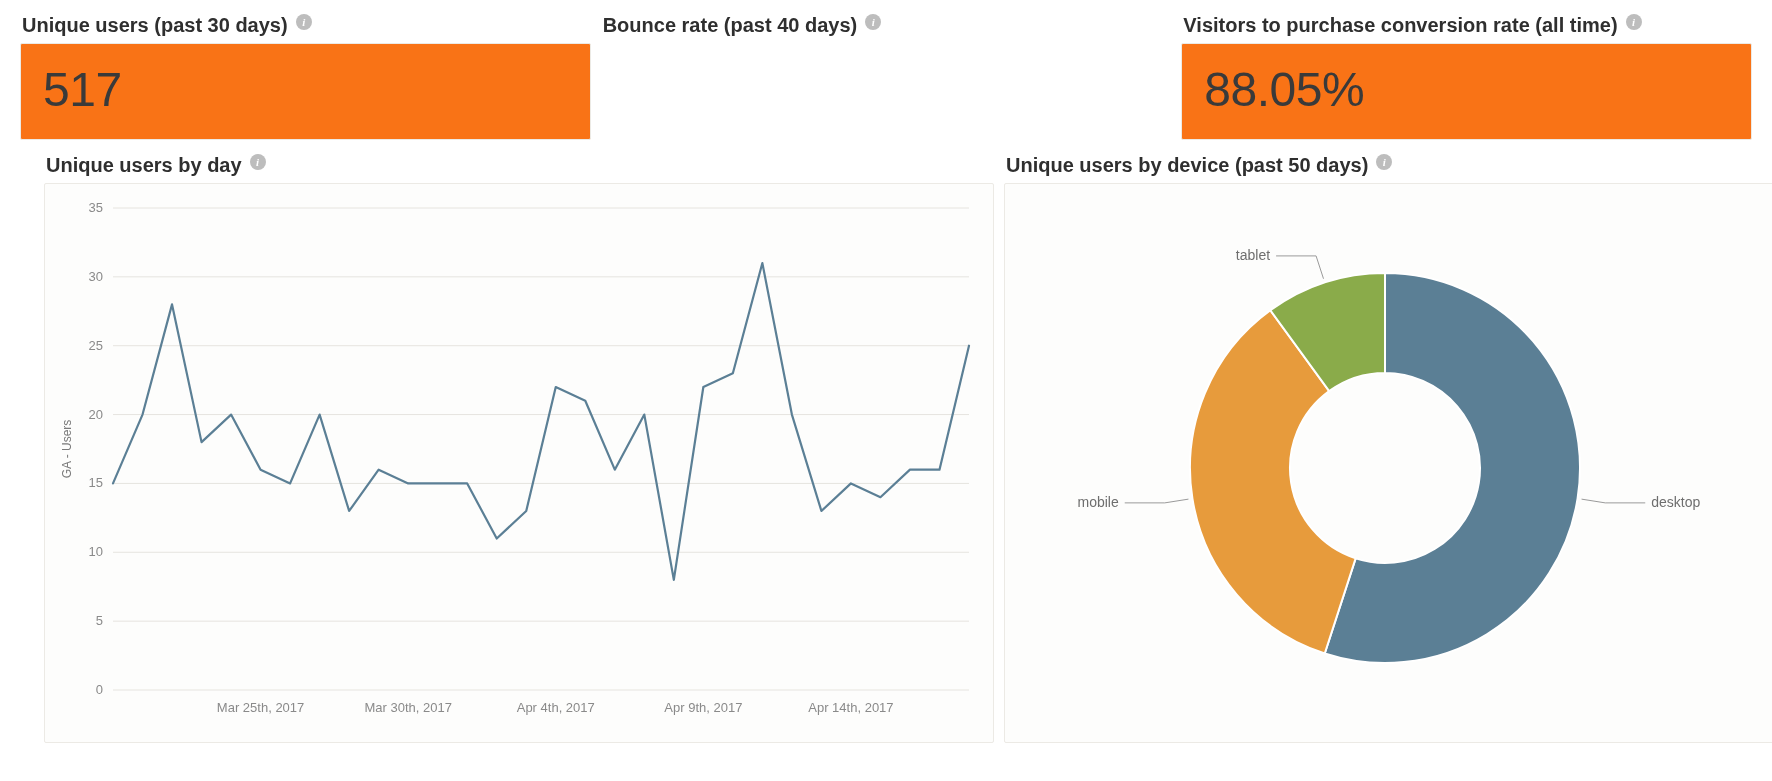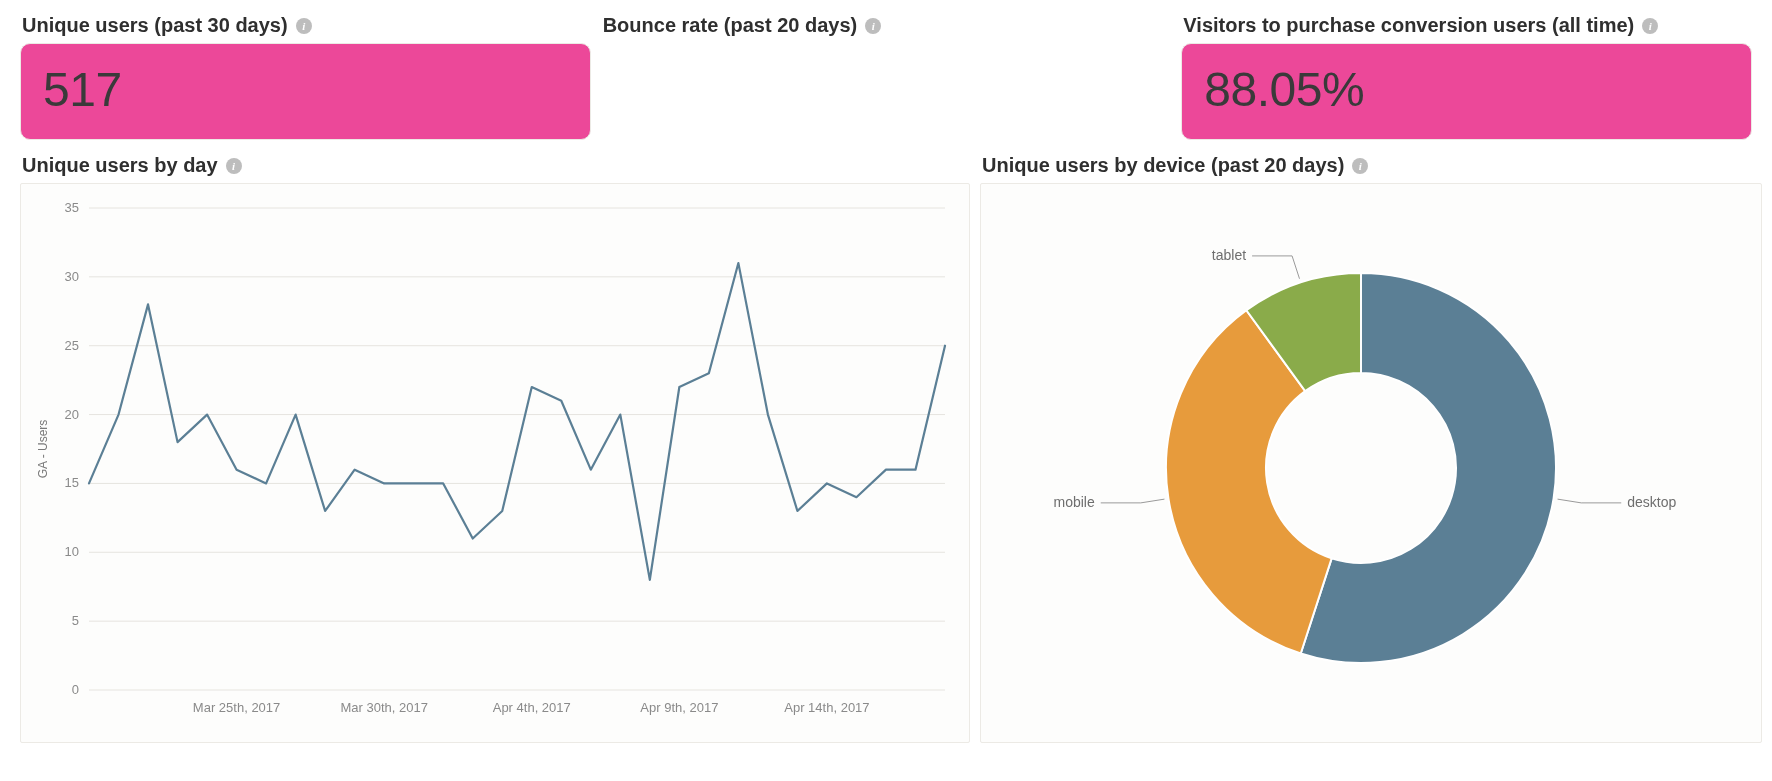--- a/index.html
+++ b/index.html
@@ -10,21 +10,20 @@
     width: 1772px;
     padding: 0;
   }
   .top-row {
     display: flex;
     gap: 10px;
     padding: 14px 20px 10px 20px;
   }
   .metric-title-row, .chart-title-row {
     display: flex;
-    align-items: center;
     gap: 8px;
     padding: 0 0 8px 0;
   }
   .metric-title {
     font-size: 20px;
     font-weight: 600;
     color: #2f2f2f;
   }
   .info-icon {
     width: 16px; height: 16px;
@@ -35,39 +34,39 @@
     font-weight: 700;
     display: inline-flex;
     align-items: center; justify-content: center;
     font-family: Georgia, serif;
     font-style: italic;
   }
   
   .metric-wrap { flex:1; display:flex; flex-direction:column; }
   .metric-wrap .metric-title-row { padding: 0 2px 6px 2px; }
   .metric-box {
-    background:#ec4899;
+    background:#f97316;
     border:1px solid #eceae5;
-    border-radius:10px;
+    border-radius:2px;
     padding: 18px 22px 22px 22px;
     min-height: 90px;
   }
   .metric-value {
     font-size: 48px;
     font-weight: 300;
     color: #3a3a3a;
     letter-spacing: -0.5px;
   }
   .charts-row {
     display:flex;
     gap: 10px;
     padding: 4px 20px 20px 20px;
   }
   .chart-wrap { display:flex; flex-direction:column; }
-  .chart-wrap.line { flex: 0 0 948px; }
+  .chart-wrap.line { flex: 0 0 948px; margin-left: 24px; }
   .chart-wrap.donut { flex: 1; }
   .chart-box {
     background:#fdfdfc;
     border:1px solid #eceae5;
     border-radius:2px;
     padding: 14px 10px 10px 10px;
     height: 560px;
     position: relative;
   }
   .chart-title-row { padding: 0 2px 6px 2px; }
@@ -87,27 +86,27 @@
     <div class="metric-title-row">
       <span class="metric-title">Unique users (past 30 days)</span>
       <span class="info-icon">i</span>
     </div>
     <div class="metric-box">
       <div class="metric-value">517</div>
     </div>
   </div>
   <div class="metric-wrap">
     <div class="metric-title-row">
-      <span class="metric-title">Bounce rate (past 20 days)</span>
+      <span class="metric-title">Bounce rate (past 40 days)</span>
       <span class="info-icon">i</span>
     </div>
   </div>
   <div class="metric-wrap">
     <div class="metric-title-row">
-      <span class="metric-title">Visitors to purchase conversion users (all time)</span>
+      <span class="metric-title">Visitors to purchase conversion rate (all time)</span>
       <span class="info-icon">i</span>
     </div>
     <div class="metric-box">
       <div class="metric-value">88.05%</div>
     </div>
   </div>
 </div>
 
 <div class="charts-row">
   <div class="chart-wrap line">
@@ -138,21 +137,21 @@
           <text x="353.1724137931035" y="514" text-anchor="middle" class="tick-label">Mar 30th, 2017</text>
           <text x="500.7586206896552" y="514" text-anchor="middle" class="tick-label">Apr 4th, 2017</text>
           <text x="648.344827586207" y="514" text-anchor="middle" class="tick-label">Apr 9th, 2017</text>
           <text x="795.9310344827586" y="514" text-anchor="middle" class="tick-label">Apr 14th, 2017</text>
           <path d="M58 285.42857142857144 L87.51724137931035 216.5714285714286 L117.0344827586207 106.39999999999998 L146.55172413793105 244.11428571428573 L176.0689655172414 216.5714285714286 L205.58620689655174 271.65714285714284 L235.10344827586206 285.42857142857144 L264.62068965517244 216.5714285714286 L294.1379310344828 312.97142857142853 L323.65517241379314 271.65714285714284 L353.1724137931035 285.42857142857144 L382.6896551724138 285.42857142857144 L412.2068965517241 285.42857142857144 L441.7241379310345 340.51428571428573 L471.2413793103448 312.97142857142853 L500.7586206896552 189.0285714285714 L530.2758620689656 202.8 L559.7931034482758 271.65714285714284 L589.3103448275863 216.5714285714286 L618.8275862068965 381.8285714285714 L648.344827586207 189.0285714285714 L677.8620689655172 175.25714285714287 L707.3793103448276 65.08571428571429 L736.8965517241379 216.5714285714286 L766.4137931034483 312.97142857142853 L795.9310344827586 285.42857142857144 L825.448275862069 299.2 L854.9655172413793 271.65714285714284 L884.4827586206897 271.65714285714284 L914 147.71428571428572 " class="series-line" stroke="#5b7f95"></path>
         </svg>
     </div>
   </div>
   <div class="chart-wrap donut">
     <div class="chart-title-row">
-      <span class="chart-title">Unique users by device (past 20 days)</span>
+      <span class="chart-title">Unique users by device (past 50 days)</span>
       <span class="info-icon">i</span>
     </div>
     <div class="chart-box">
       <svg id="donut-svg" width="760" height="532">
           <path d="M 370 75 A 195 195 0 1 1 309.7416860968852 455.4560206775549 L 340.64338553437995 360.35036904803957 A 95 95 0 1 0 370 175 Z" fill="#5b7f95" stroke="#fff" stroke-width="2"></path>
           <path d="M 566.5499797784324 301.130458543006 L 590.2544999527157 304.8848857039715 L 630.2544999527157 304.8848857039715" class="donut-leader" stroke="#5b7f95"></path>
           <text x="636.2544999527157" y="308.8848857039715" text-anchor="start" class="donut-label">desktop</text>
           <path d="M 309.7416860968852 455.4560206775549 A 195 195 0 0 1 255.38187580296773 112.24168609688527 L 314.160401032215 193.14338553438 A 95 95 0 0 0 340.64338553437995 360.35036904803957 Z" fill="#e79b3c" stroke="#fff" stroke-width="2"></path>
           <path d="M 173.45002022156757 301.1304585430059 L 149.74550004728428 304.8848857039714 L 109.74550004728428 304.8848857039714" class="donut-leader" stroke="#e79b3c"></path>
           <text x="103.74550004728428" y="308.8848857039714" text-anchor="end" class="donut-label">mobile</text>

